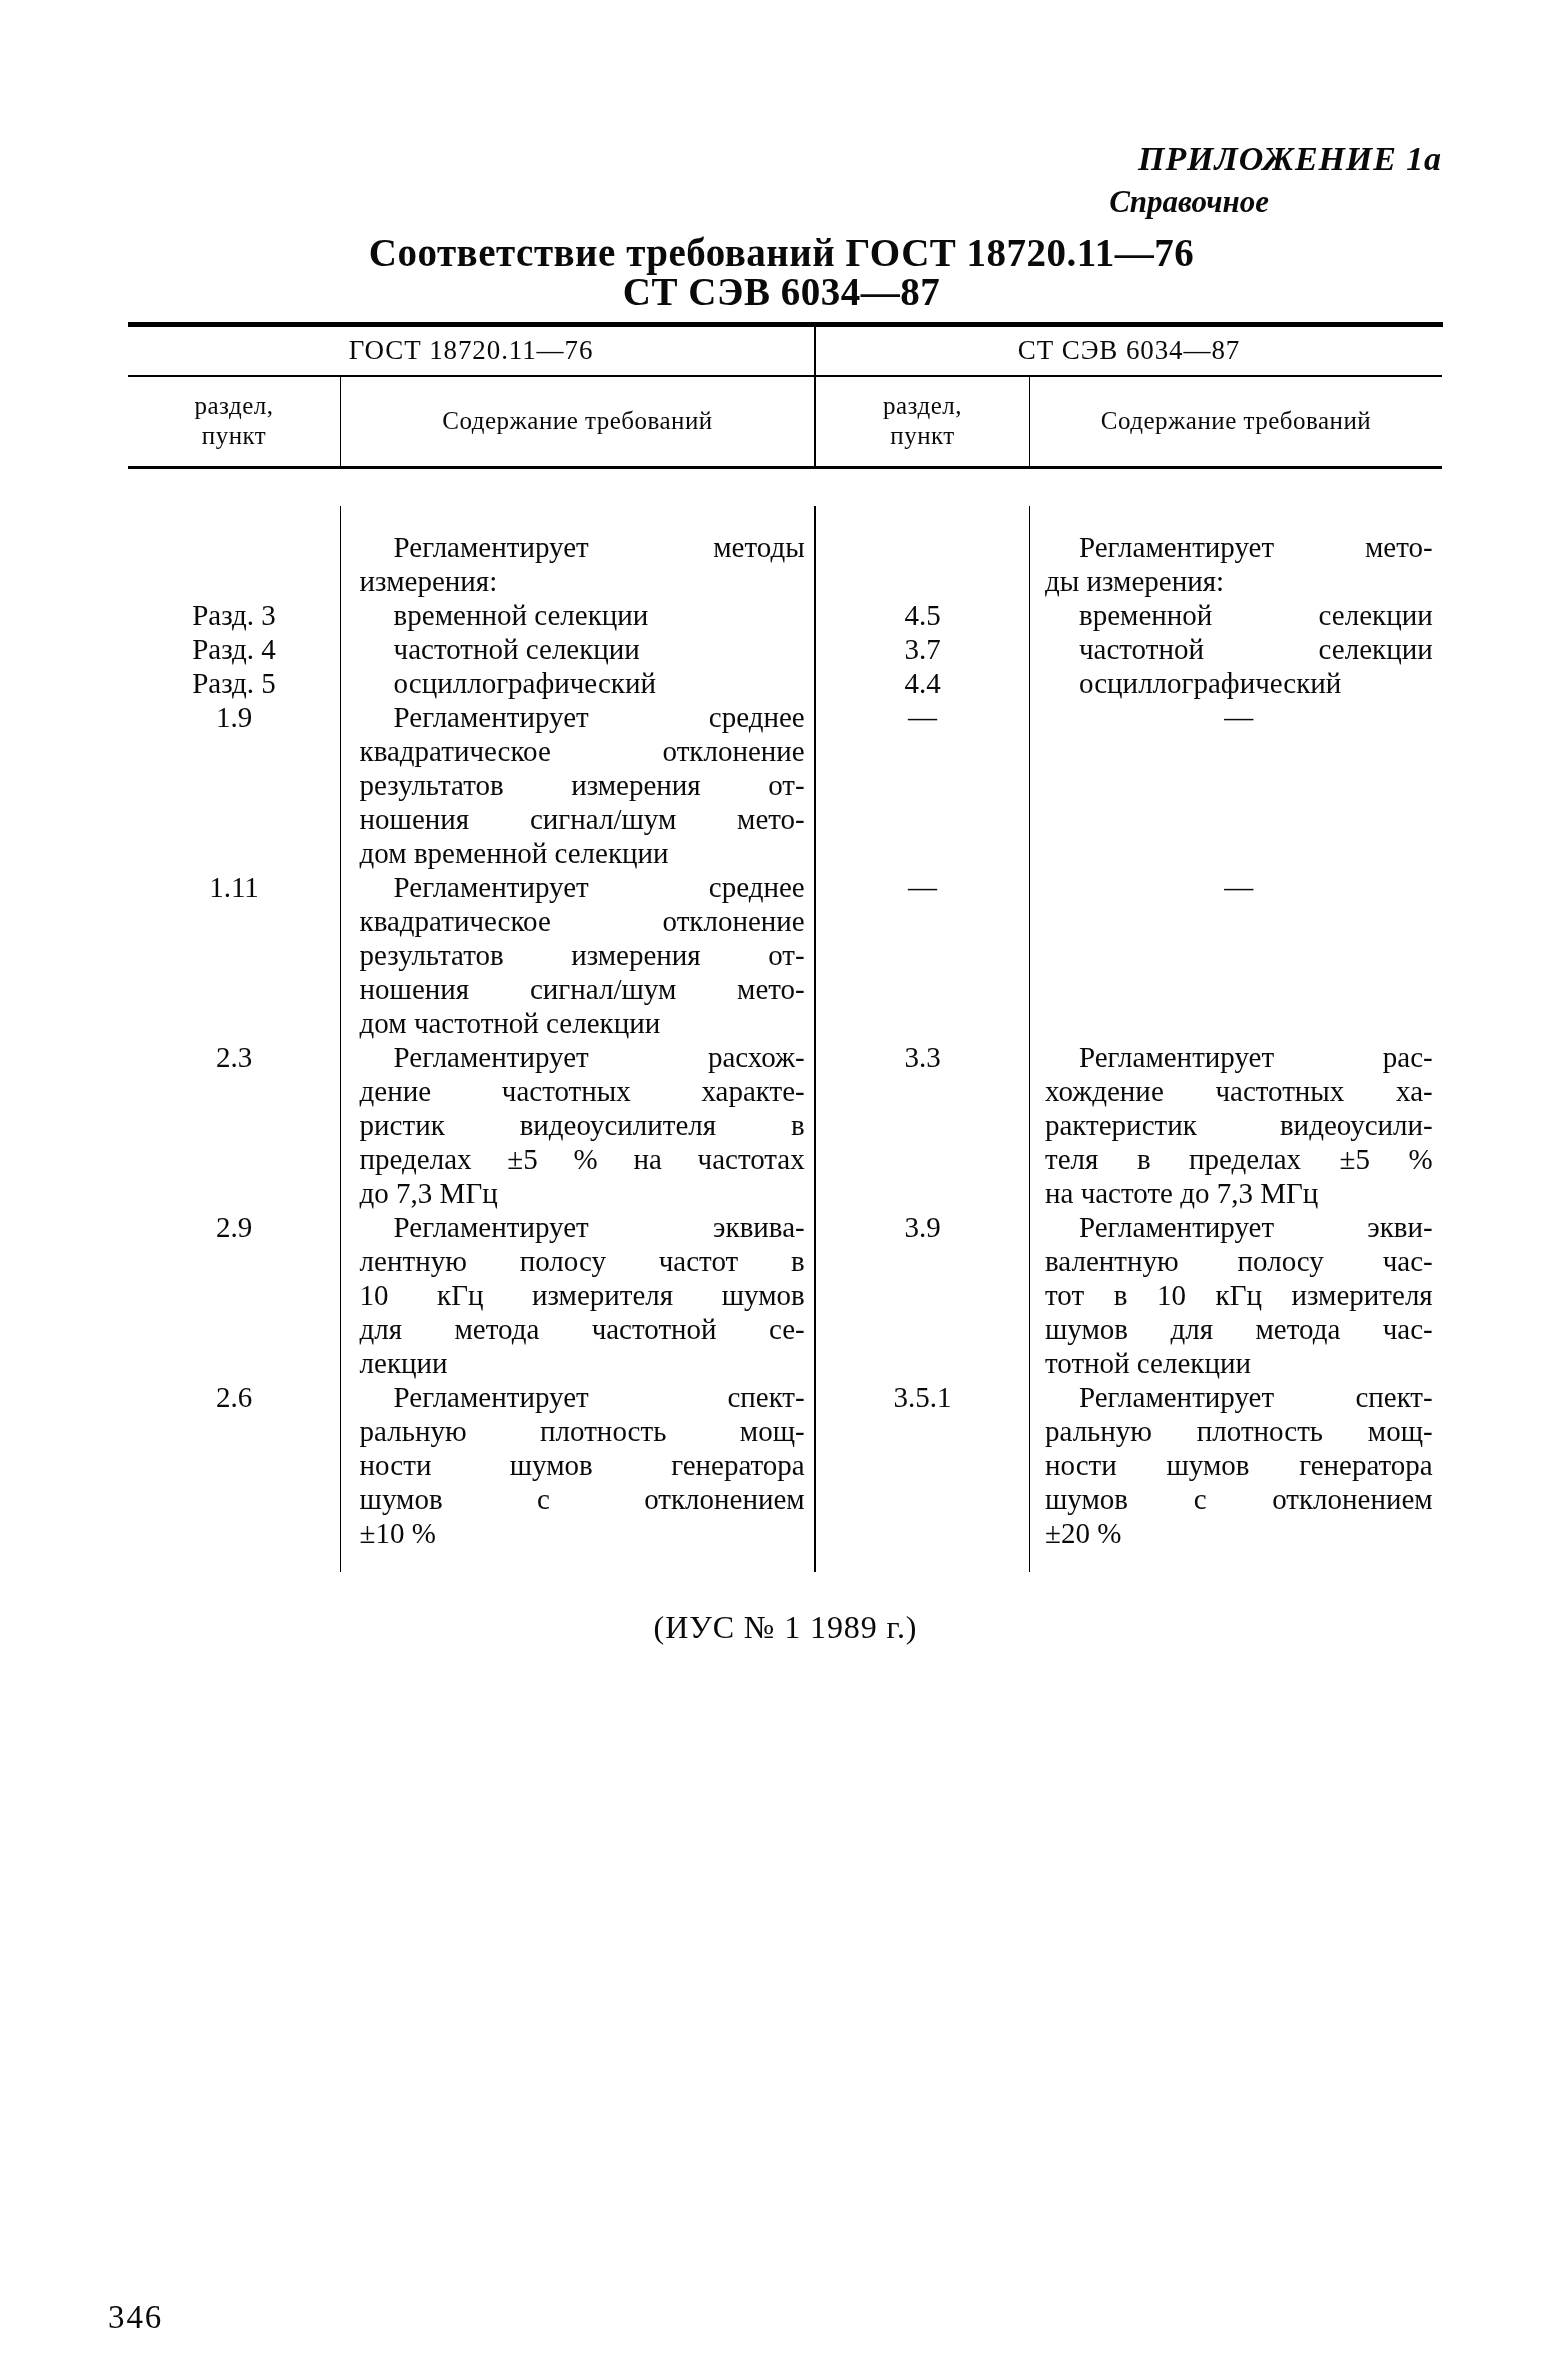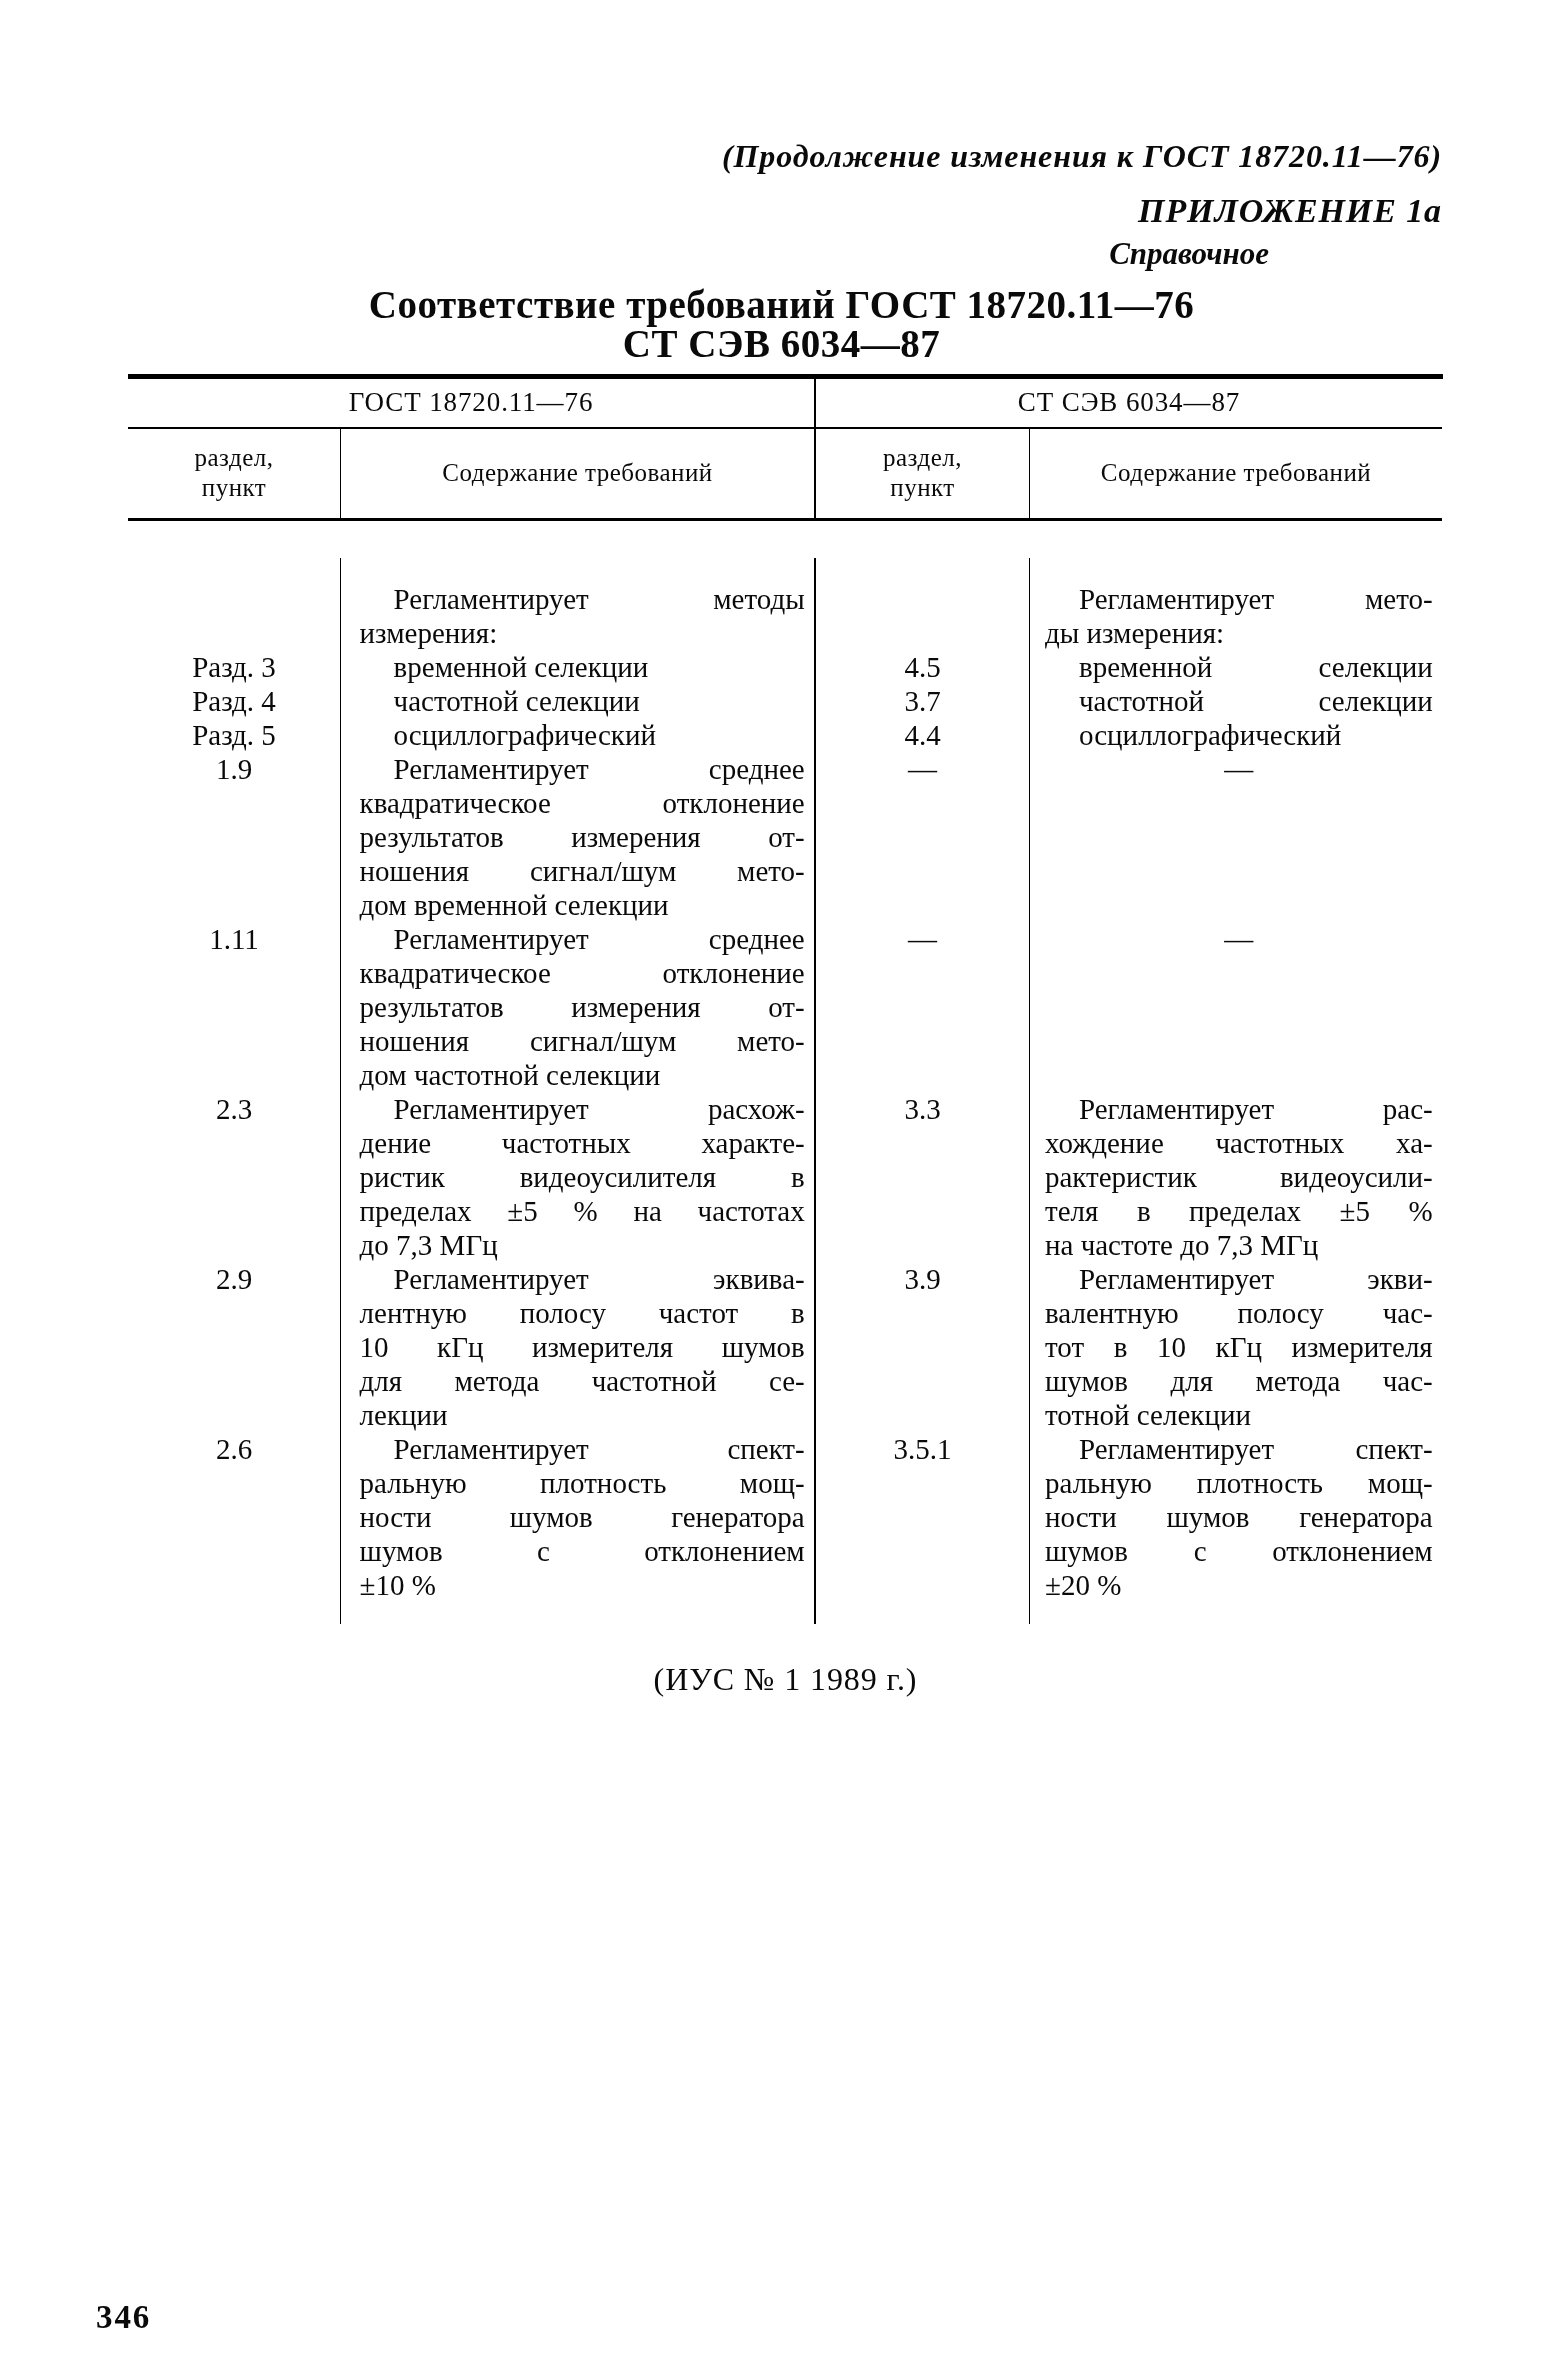--- a/index.html
+++ b/index.html
@@ -73,32 +73,31 @@
   
   .footer-note {
     margin:37px 0 0 128px;
     width:1315px;
     text-align:center;
     font-size:32px; line-height:37px;
     letter-spacing:0.9px;
   }
   .page-number {
     position:absolute;
-    left:96px; top:2161px;
-    font-size:33px; font-weight:bold;
+    left:108px; top:2161px;
+    font-size:33px; font-weight:normal;
     letter-spacing:1.9px;
   }
 </style>
 </head>
 <body>
 
 <div class="page">
 
   <div class="page-header">
-    <div class="hline hline1">(Продолжение изменения к ГОСТ 18720.11—76)</div>
     <div class="hline hline2">ПРИЛОЖЕНИЕ 1а</div>
     <div class="hline hline3">Справочное</div>
   </div>
 
   <div class="doc-title">
     <div>Соответствие требований ГОСТ 18720.11—76</div>
     <div>СТ СЭВ 6034—87</div>
   </div>
 
   <div class="gtable" id="gtable">

